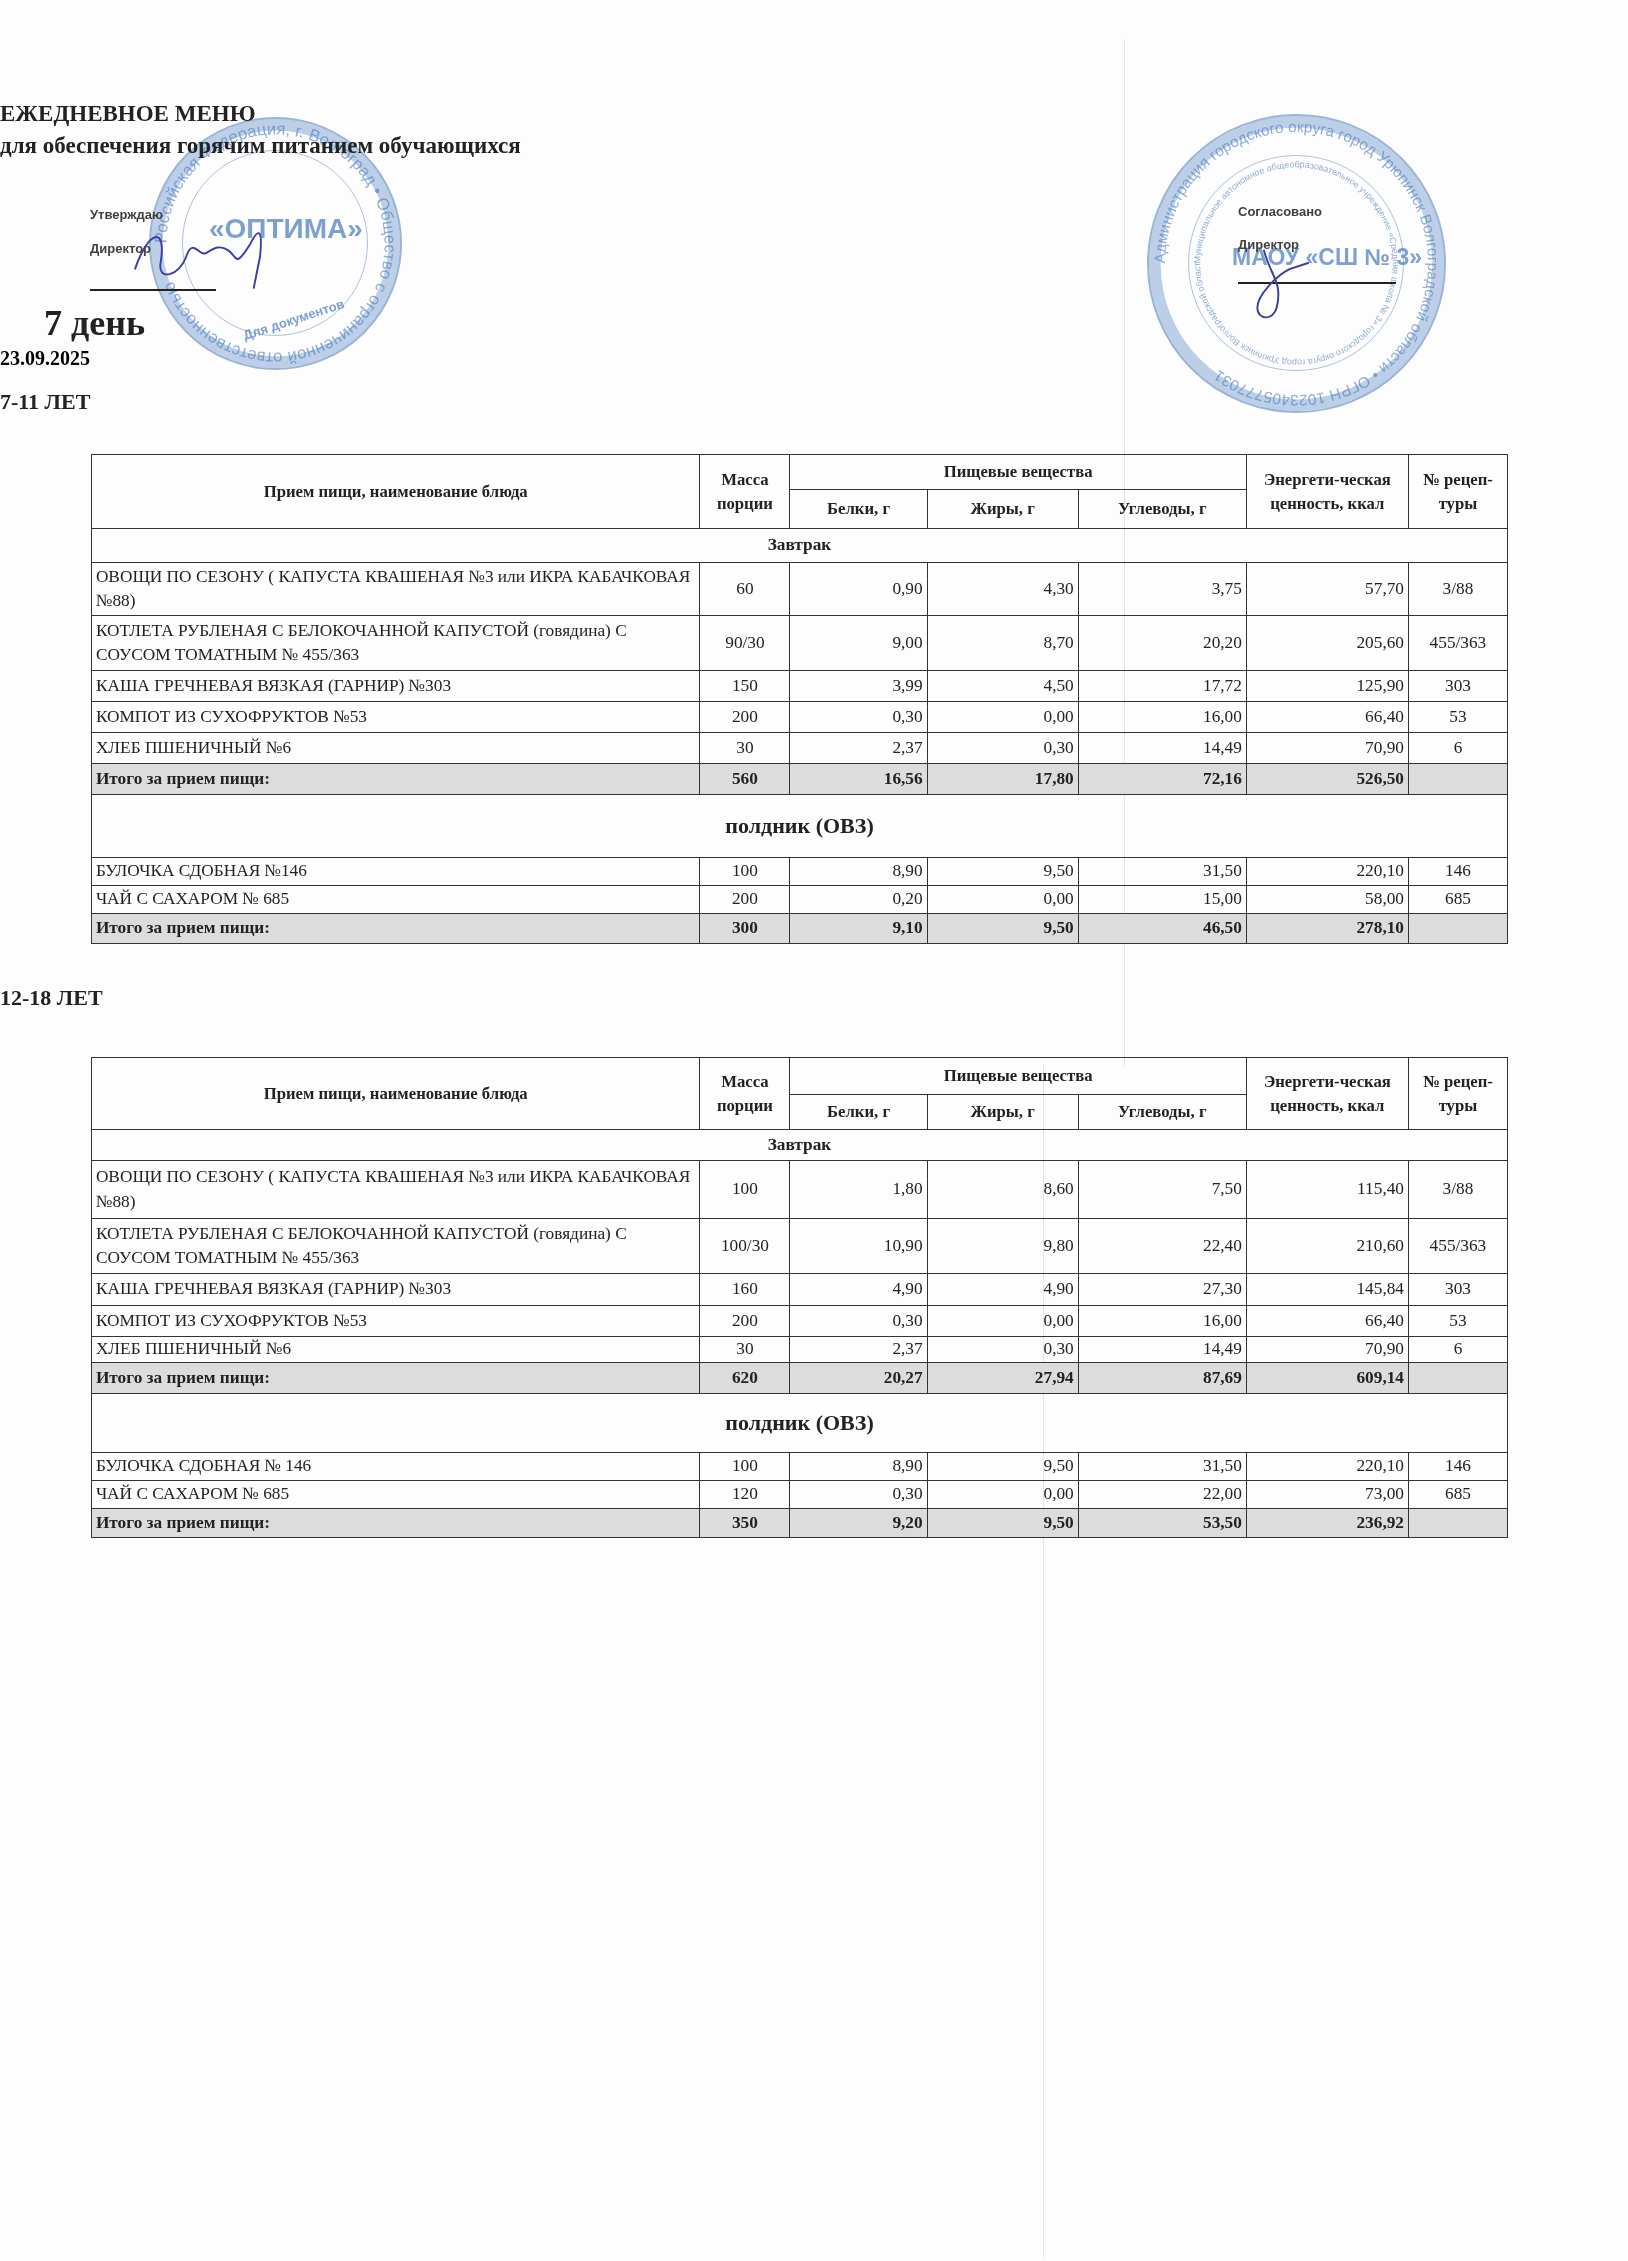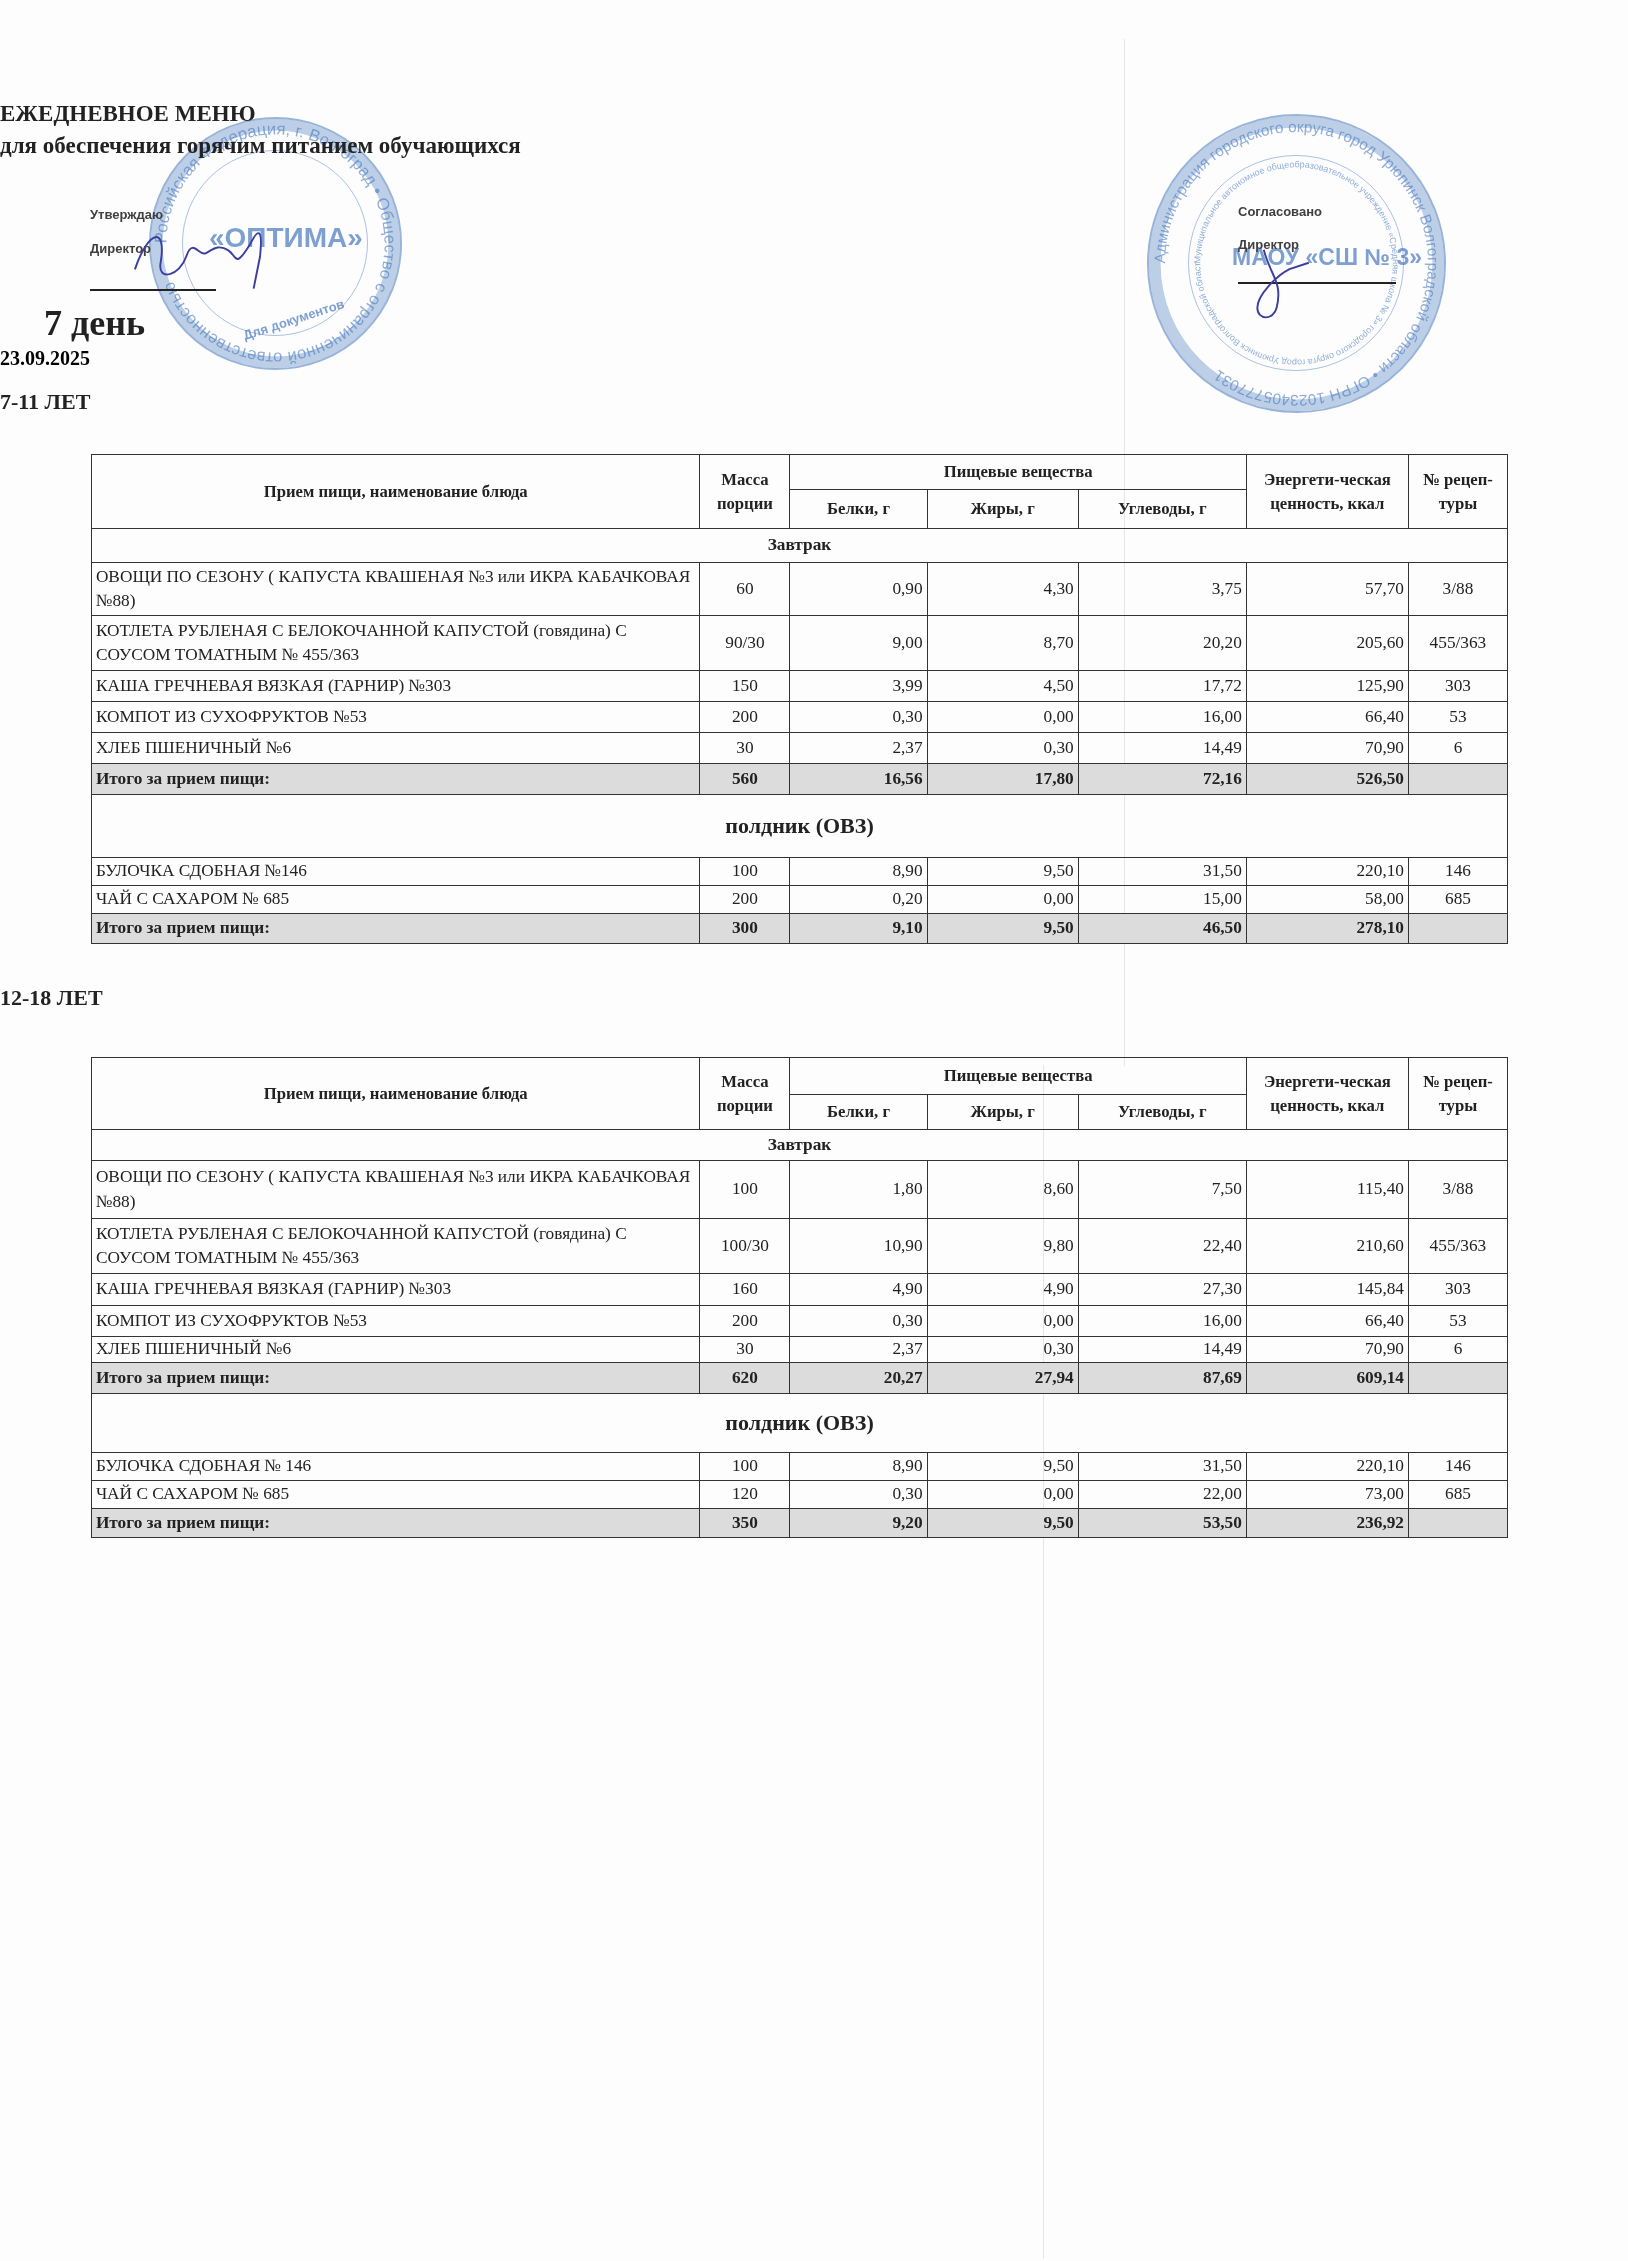--- a/index.html
+++ b/index.html
@@ -58,21 +58,21 @@
 <div class="stamp" style="left:149px; top:117px; width:249px; height:249px;">
   <div class="inner" style="left:31px; top:31px; width:184px; height:184px;"></div>
   <svg class="ring-text" viewBox="0 0 388 388">
     <defs>
         <path id="lp" d="M194,194 m-170,0 a170,170 0 1,1 340,0 a170,170 0 1,1 -340,0"></path>
       </defs>
     <text font-family="Liberation Sans, sans-serif" font-size="26" fill="rgba(70,120,190,0.6)">
       <textPath href="#lp">Российская Федерация, г. Волгоград • Общество с ограниченной ответственностью</textPath>
     </text>
   </svg>
-  <div class="center-text" style="left:58px; top:103px; font-size:28px;">«ОПТИМА»</div>
+  <div class="center-text" style="left:58px; top:94px; font-size:28px;">«ОПТИМА»</div>
   <div class="center-text" style="left:90px; top:193px; font-size:13px; transform:rotate(-18deg);">Для документов</div>
 </div>
 <div class="sig-label" style="left:90px; top:207px;">Утверждаю</div>
 <div class="sig-label" style="left:90px; top:241px;">Директор</div>
 <div class="sig-line" style="left:90px; top:289px; width:126px;"></div>
 <svg class="signature" style="left:122px; top:218px;" width="167" height="77" viewBox="0 0 260 120">
   <path d="M20,80 C40,20 70,10 60,70 C55,100 90,90 100,60 C110,30 120,60 130,55 C140,50 150,40 165,50 C180,60 175,80 200,40 C210,20 220,10 215,60 L205,110" fill="none" stroke="#3b3fa0" stroke-width="3"></path>
 </svg>
 
 <div class="stamp" style="left:1147px; top:114px; width:295px; height:295px;">

